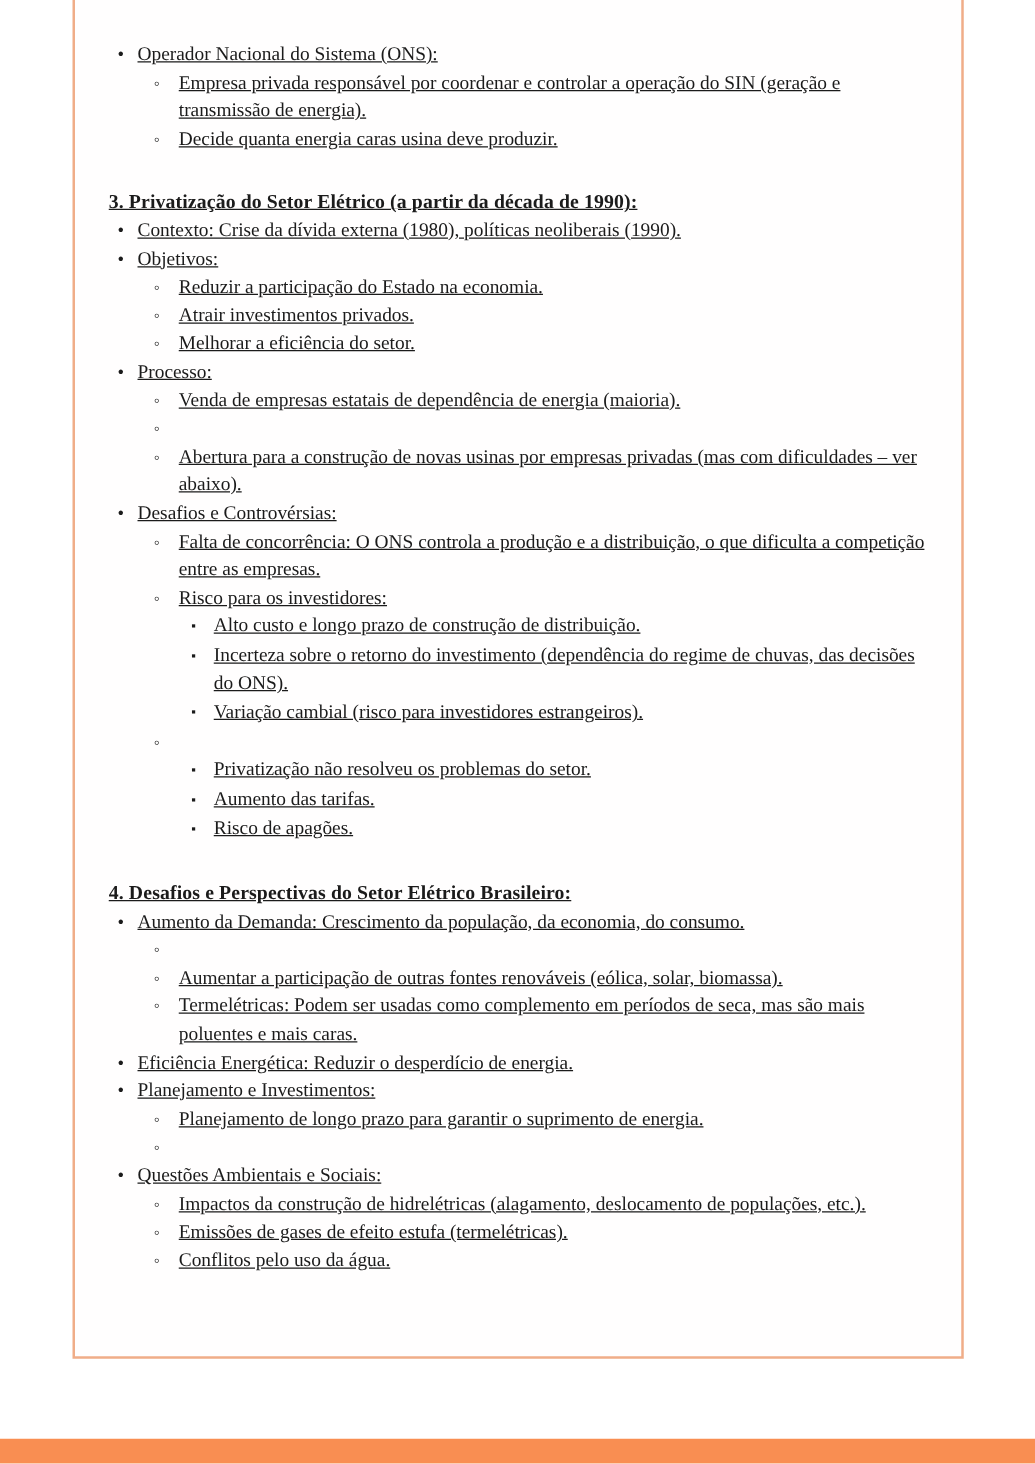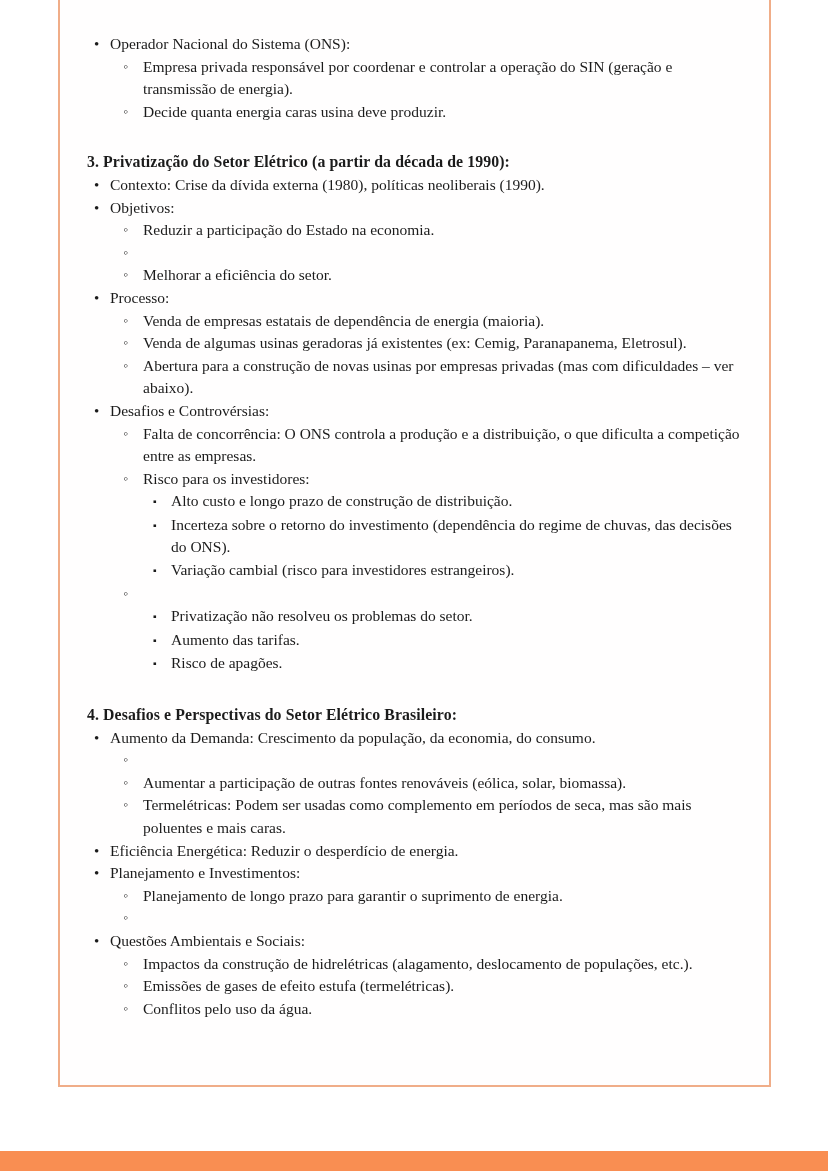--- a/index.html
+++ b/index.html
@@ -49,21 +49,21 @@
     flex: 0 0 auto;
     text-align: left;
     color: var(--text-color);
   }
   .row.li1 { padding-left: 34px; }
   .row.li1 .marker { flex-basis: 16px; font-size: 15px; }
   .row.li2 { padding-left: 63px; }
   .row.li2 .marker { flex-basis: 20px; font-size: 13.5px; font-weight: bold; }
   .row.li3 { padding-left: 93px; }
   .row.li3 .marker { flex-basis: 18px; font-size: 10.5px; padding-top: 1px; }
-  .txt { flex: 1 1 auto; }
+  .txt { flex: 1 1 auto; text-decoration: underline; }
   .footer-bar {
     position: absolute;
     left: 0; bottom: 0;
     width: 828px; height: 20px;
     background: var(--accent);
   }
 </style>
 </head>
 <body>
 
@@ -90,36 +90,36 @@
         <div class="row li1">
           <span class="marker">•</span>
           <span class="txt">Objetivos:</span>
         </div>
         <div class="row li2">
           <span class="marker">◦</span>
           <span class="txt">Reduzir a participação do Estado na economia.</span>
         </div>
         <div class="row li2">
           <span class="marker">◦</span>
+          <span class="txt">Atrair investimentos privados.</span>
         </div>
         <div class="row li2">
           <span class="marker">◦</span>
           <span class="txt">Melhorar a eficiência do setor.</span>
         </div>
         <div class="row li1">
           <span class="marker">•</span>
           <span class="txt">Processo:</span>
         </div>
         <div class="row li2">
           <span class="marker">◦</span>
           <span class="txt">Venda de empresas estatais de dependência de energia (maioria).</span>
         </div>
         <div class="row li2">
           <span class="marker">◦</span>
-          <span class="txt">Venda de algumas usinas geradoras já existentes (ex: Cemig, Paranapanema, Eletrosul).</span>
         </div>
         <div class="row li2">
           <span class="marker">◦</span>
           <span class="txt">Abertura para a construção de novas usinas por empresas privadas (mas com dificuldades – ver abaixo).</span>
         </div>
         <div class="row li1">
           <span class="marker">•</span>
           <span class="txt">Desafios e Controvérsias:</span>
         </div>
         <div class="row li2">

